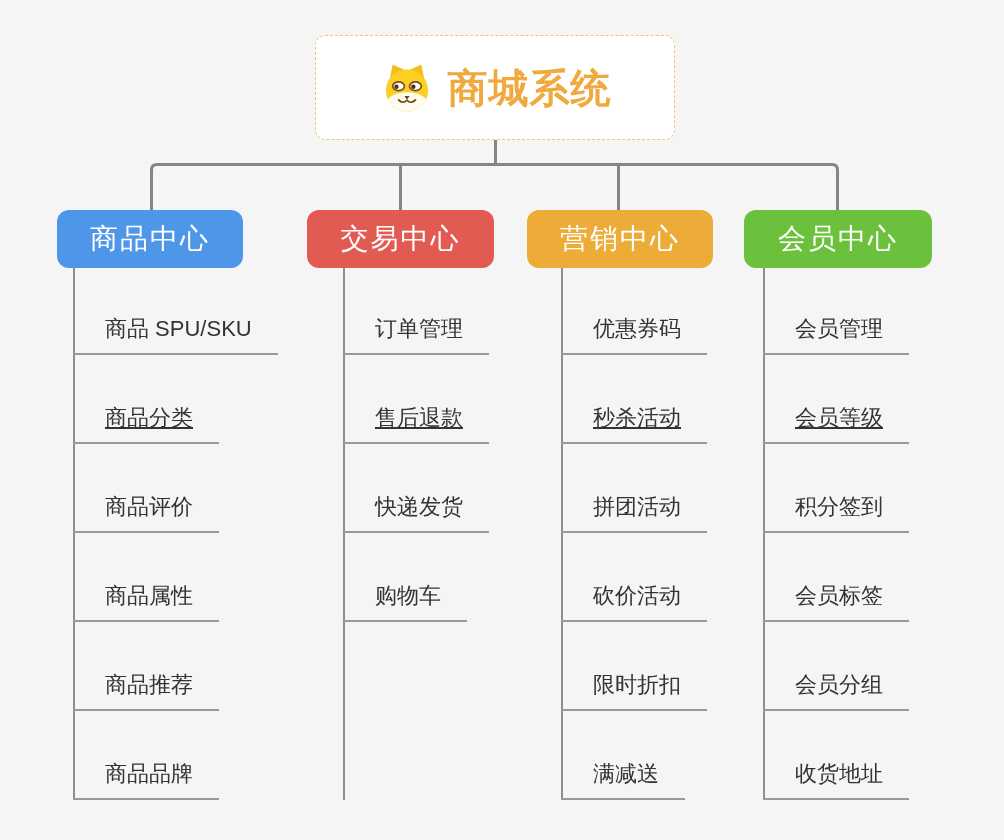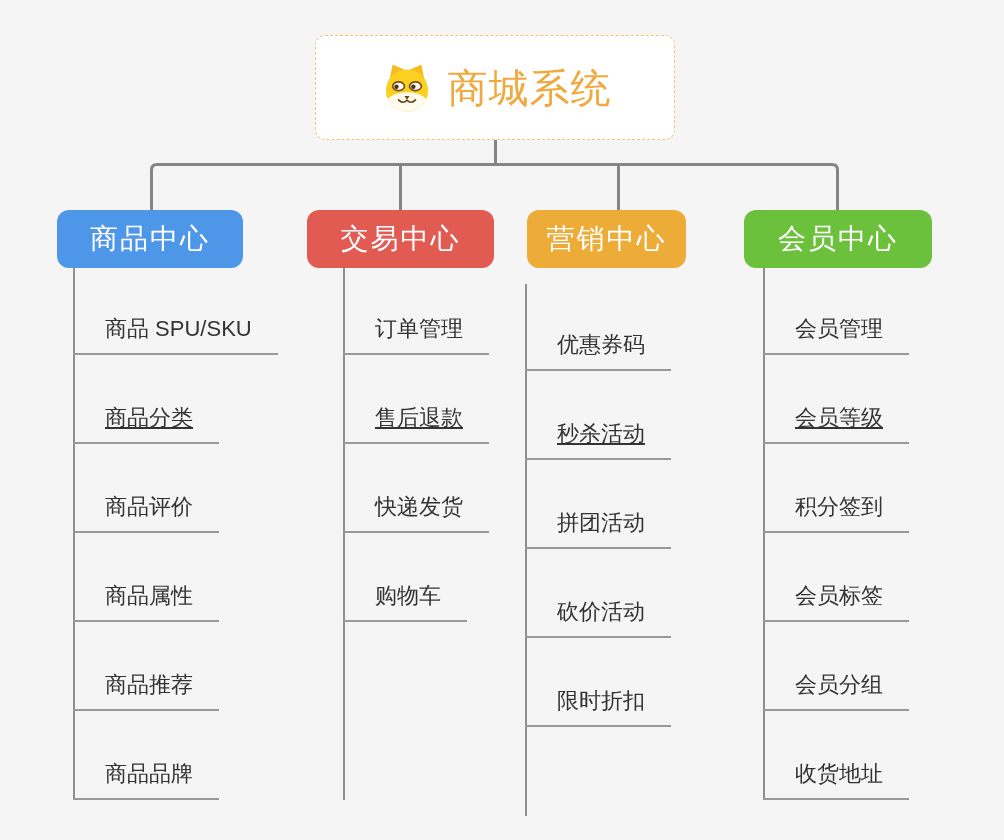--- a/index.html
+++ b/index.html
@@ -15,49 +15,49 @@
   .root-node{
     position:absolute;left:315px;top:35px;width:360px;height:105px;
     background:#ffffff;
     border:1px dashed #f2c36b;
     border-radius:10px;
     display:flex;align-items:center;justify-content:center;gap:13px;
     box-sizing:border-box;
   }
   .root-title{
     font-size:40px;line-height:1;
-    color:#f0a93e;font-weight:400;letter-spacing:1px;
+    color:#f0a93e;font-weight:700;letter-spacing:1px;
   }
   .root-icon{width:56px;height:54px;flex:0 0 auto;}
 
   
   .edges{position:absolute;left:0;top:0;pointer-events:none;}
 
   
   .branch-box{
     position:absolute;top:210px;height:58px;
     border-radius:12px;
     display:flex;align-items:center;justify-content:center;
     color:#ffffff;font-size:28px;font-weight:500;letter-spacing:2px;
     box-sizing:border-box;
   }
   .branch-box.b0{left:57px;width:186px;background:#4d96e8;}
   .branch-box.b1{left:307px;width:187px;background:#e15b53;text-align:right;}
-  .branch-box.b2{left:527px;width:159px;background:#edac38;}
+  .branch-box.b2{left:527px;width:186px;background:#edac38;}
   .branch-box.b3{left:744px;width:188px;background:#6cc13c;}
 
   
   .column{
     position:absolute;top:268px;height:532px;width:240px;
     border-left:2px solid #8f8f8f;
     box-sizing:border-box;
   }
   .column.c0{left:73px;padding-left:45px;}
   .column.c1{left:343px;}
-  .column.c2{left:525px;margin-top:16px;}
+  .column.c2{left:561px;}
   .column.c3{left:763px;padding-left:9px;}
 
   .leaf{
     position:absolute;left:-2px;
     transform:translateY(-100%);
     border-bottom:2px solid #999999;
     padding:0 26px 9px 32px;
     font-size:22px;color:#333333;
     white-space:nowrap;width:max-content;
     background:transparent;
@@ -132,20 +132,21 @@
     <div class="leaf">快递发货</div>
     <div class="leaf">购物车</div>
   </div>
 
   <div class="column c2">
     <div class="leaf">优惠券码</div>
     <div class="leaf">秒杀活动</div>
     <div class="leaf">拼团活动</div>
     <div class="leaf">砍价活动</div>
     <div class="leaf">限时折扣</div>
+    <div class="leaf">满减送</div>
   </div>
 
   <div class="column c3">
     <div class="leaf">会员管理</div>
     <div class="leaf">会员等级</div>
     <div class="leaf">积分签到</div>
     <div class="leaf">会员标签</div>
     <div class="leaf">会员分组</div>
     <div class="leaf">收货地址</div>
   </div>

